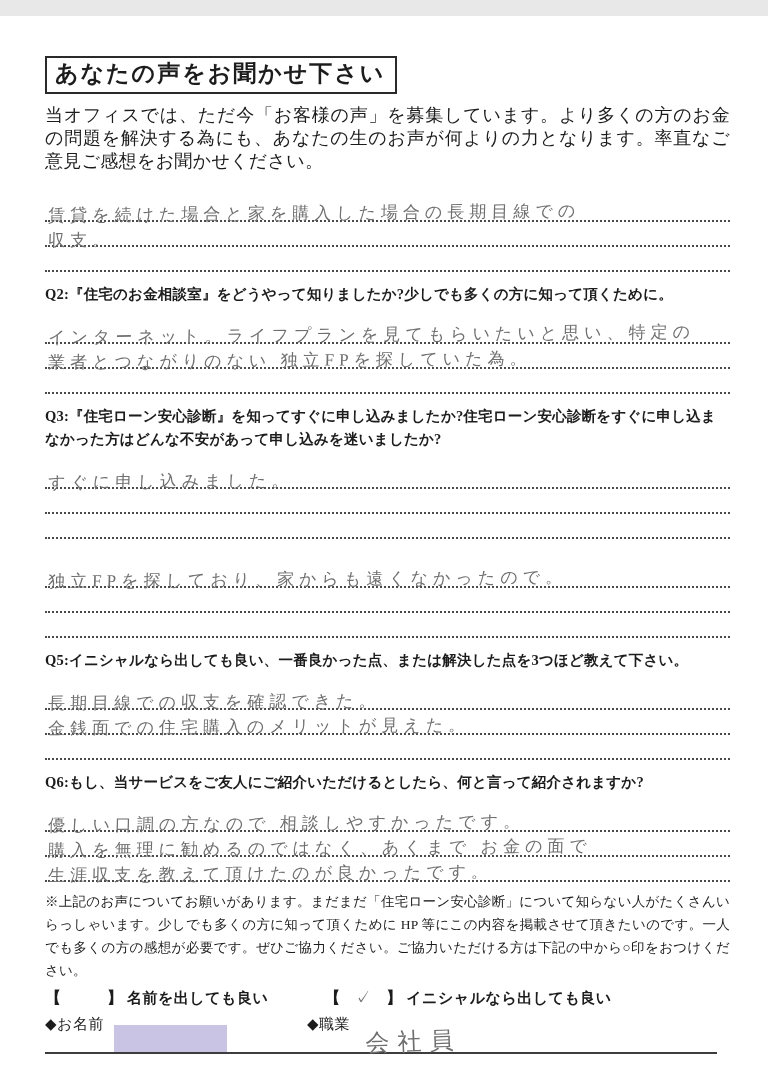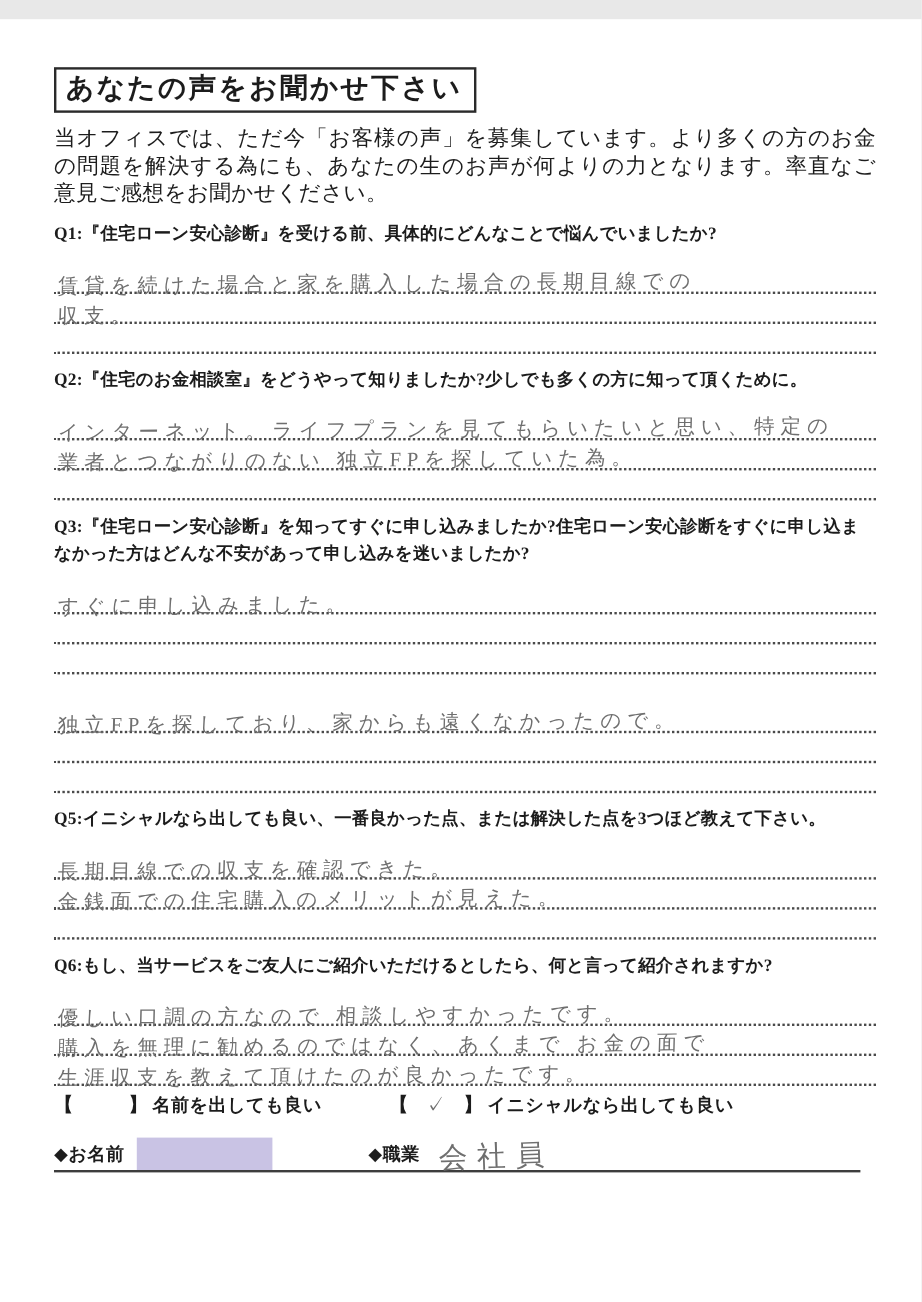--- a/index.html
+++ b/index.html
@@ -84,23 +84,22 @@
     margin-top:12px;
     width:672px;
     display:flex;
     align-items:flex-end;
     border-bottom:2px solid #3d3d3d;
     height:30px;
   }
   .sign-label{
     font-size:15px;
     letter-spacing:.5px;
-    padding-bottom:3px;
+    padding-bottom:18px;
     white-space:nowrap;
-    font-weight:bold;
   }
   .redaction{
     width:113px;height:27px;
     margin-left:10px;
     background:var(--redaction_box,#c9c3e4);
   }
   .sign-label.job{margin-left:80px;}
   .job-value{
     margin-left:16px;
     margin-bottom:-3px;
@@ -116,21 +115,20 @@
 </head>
 <body>
 
 <div class="page">
 
   <div class="title-box">あなたの声をお聞かせ下さい</div>
 
   <p class="intro">当オフィスでは、ただ今「お客様の声」を募集しています。より多くの方のお金の問題を解決する為にも、あなたの生のお声が何よりの力となります。率直なご意見ご感想をお聞かせください。</p>
 
   <section class="qblock">
-    <div class="q-label">Q1:『住宅ローン安心診断』を受ける前、具体的にどんなことで悩んでいましたか?</div>
     <div class="answers">
       <div class="ans-line">
           <span class="hand">賃貸を続けた場合と家を購入した場合の長期目線での</span>
         </div>
       <div class="ans-line">
           <span class="hand">収支。</span>
         </div>
       <div class="ans-line">
           <span class="hand"></span>
         </div>
@@ -204,20 +202,21 @@
         </div>
       <div class="ans-line">
           <span class="hand">購入を無理に勧めるのではなく、あくまで お金の面で</span>
         </div>
       <div class="ans-line">
           <span class="hand">生涯収支を教えて頂けたのが良かったです。</span>
         </div>
     </div>
   </section>
 
+  <div class="note">※上記のお声についてお願いがあります。まだまだ「住宅ローン安心診断」について知らない人がたくさんいらっしゃいます。少しでも多くの方に知って頂くために HP 等にこの内容を掲載させて頂きたいのです。一人でも多くの方の感想が必要です。ぜひご協力ください。ご協力いただける方は下記の中から○印をおつけください。</div>
 
   <div class="consent-row">
     <span class="consent-option">
       <span class="bracket">【</span>
       <span class="mark"></span>
       <span class="bracket">】</span>
       <span class="consent-label">名前を出しても良い</span>
     </span>
     <span class="consent-option second">
       <span class="bracket">【</span>

